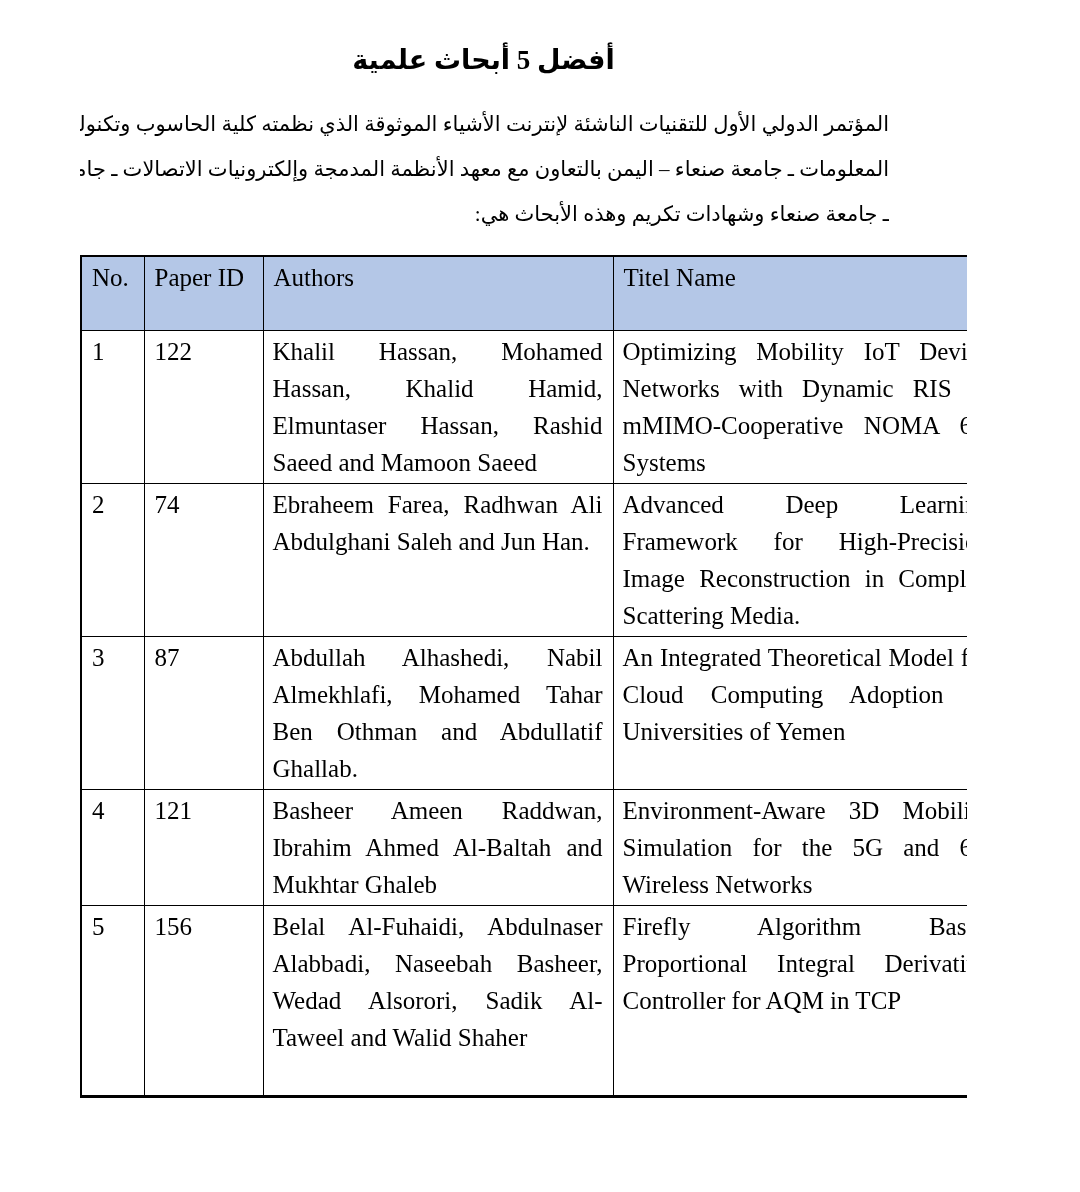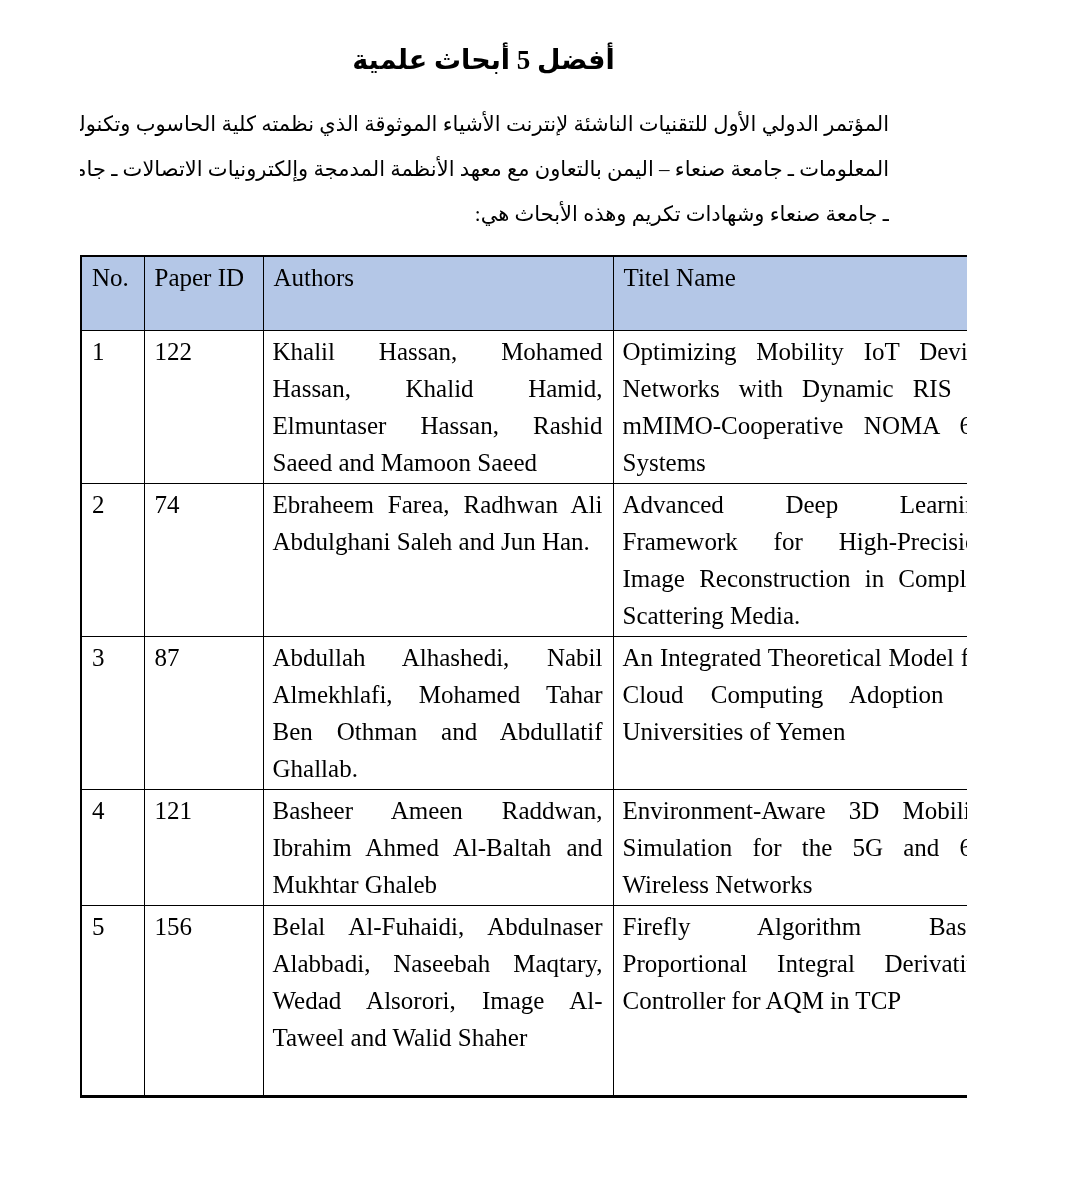--- a/index.html
+++ b/index.html
@@ -121,19 +121,19 @@
       </tr>
       <tr>
         <td class="cell-no">4</td>
         <td class="cell-pid">121</td>
         <td class="cell-authors">Basheer Ameen Raddwan, Ibrahim Ahmed Al-Baltah and Mukhtar Ghaleb</td>
         <td class="cell-title">Environment-Aware 3D Mobility Simulation for the 5G and 6G Wireless Networks</td>
       </tr>
       <tr>
         <td class="cell-no">5</td>
         <td class="cell-pid">156</td>
-        <td class="cell-authors">Belal Al-Fuhaidi, Abdulnaser Alabbadi, Naseebah Maqtary, Wedad Alsorori, Image Al-Taweel and Walid Shaher</td>
+        <td class="cell-authors">Belal Al-Fuhaidi, Abdulnaser Alabbadi, Naseebah Basheer, Wedad Alsorori, Sadik Al-Taweel and Walid Shaher</td>
         <td class="cell-title">Firefly Algorithm Based Proportional Integral Derivative Controller for AQM in TCP</td>
       </tr>
     </tbody>
   </table>
 
 </div>
 
 </body></html>

